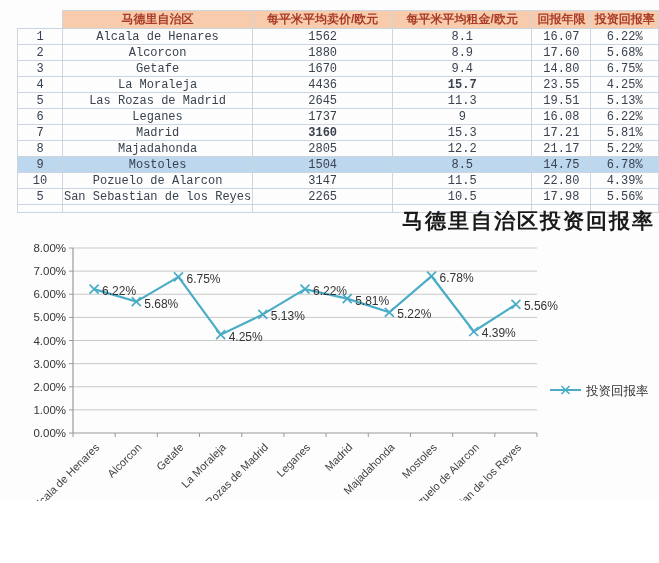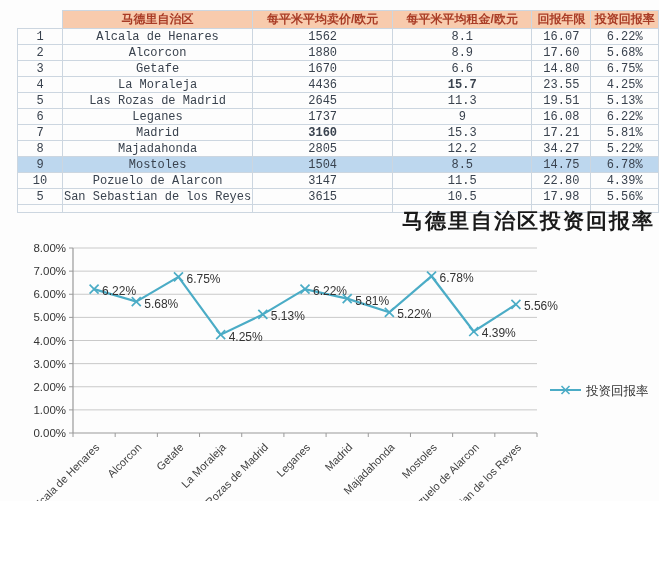--- a/index.html
+++ b/index.html
@@ -68,21 +68,21 @@
           <td class="name">Alcorcon</td>
           <td>1880</td>
           <td>8.9</td>
           <td>17.60</td>
           <td>5.68%</td>
         </tr>
         <tr>
           <td>3</td>
           <td class="name">Getafe</td>
           <td>1670</td>
-          <td>6.6</td>
+          <td>9.4</td>
           <td>14.80</td>
           <td>6.75%</td>
         </tr>
         <tr>
           <td>4</td>
           <td class="name">La Moraleja</td>
           <td>4436</td>
           <td class="b">15.7</td>
           <td>23.55</td>
           <td>4.25%</td>
@@ -109,21 +109,21 @@
           <td class="b">3160</td>
           <td>15.3</td>
           <td>17.21</td>
           <td>5.81%</td>
         </tr>
         <tr>
           <td>8</td>
           <td class="name">Majadahonda</td>
           <td>2805</td>
           <td>12.2</td>
-          <td>34.27</td>
+          <td>21.17</td>
           <td>5.22%</td>
         </tr>
         <tr class="hl">
           <td>9</td>
           <td class="name">Mostoles</td>
           <td>1504</td>
           <td>8.5</td>
           <td>14.75</td>
           <td>6.78%</td>
         </tr>
@@ -131,21 +131,21 @@
           <td>10</td>
           <td class="name">Pozuelo de Alarcon</td>
           <td>3147</td>
           <td>11.5</td>
           <td>22.80</td>
           <td>4.39%</td>
         </tr>
         <tr>
           <td>5</td>
           <td class="name">San Sebastian de los Reyes</td>
-          <td>3615</td>
+          <td>2265</td>
           <td>10.5</td>
           <td>17.98</td>
           <td>5.56%</td>
         </tr>
         <tr class="empty">
           <td></td>
           <td></td>
           <td></td>
           <td></td>
           <td></td>

